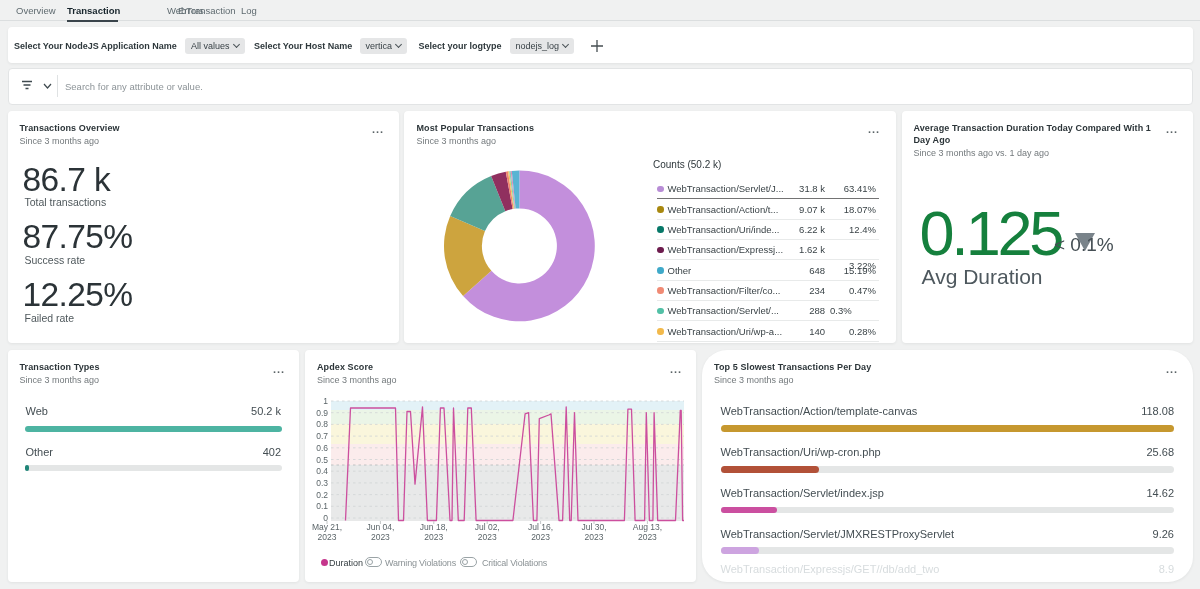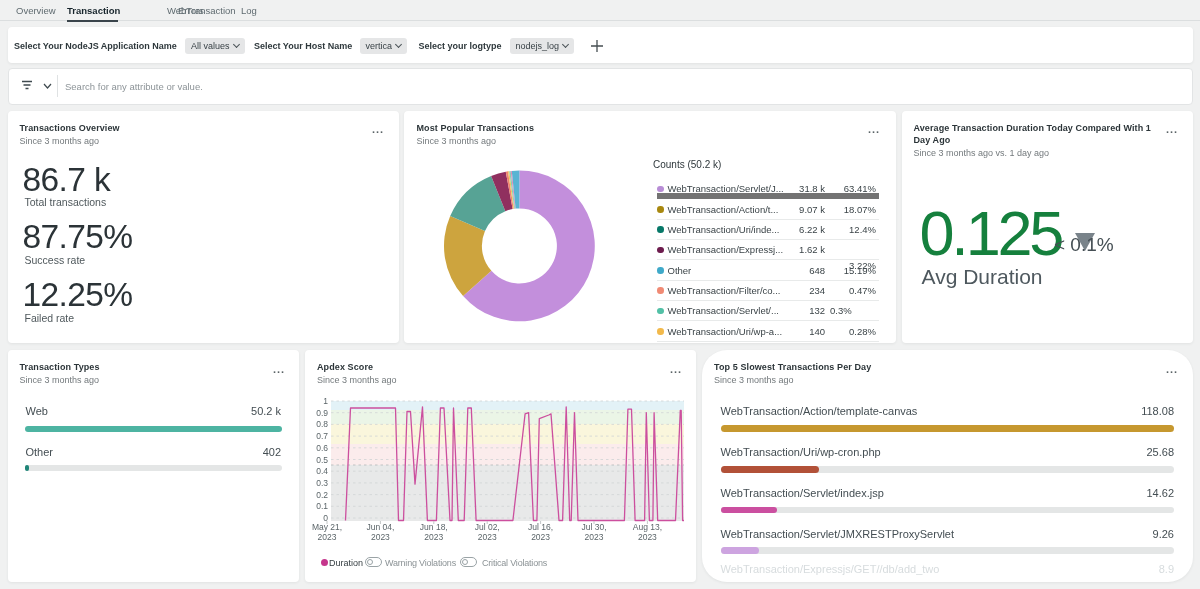--- a/index.html
+++ b/index.html
@@ -75,40 +75,40 @@
   <path d="M491.14 175.50 A75.4 75.4 0 0 1 505.76 171.24 L512.62 208.52 A37.5 37.5 0 0 0 505.35 210.63 Z" fill="#90305f"></path>
   <path d="M505.76 171.24 A75.4 75.4 0 0 1 507.96 170.87 L513.71 208.33 A37.5 37.5 0 0 0 512.62 208.52 Z" fill="#ef8570"></path>
   <path d="M507.96 170.87 A75.4 75.4 0 0 1 509.27 170.68 L514.36 208.24 A37.5 37.5 0 0 0 513.71 208.33 Z" fill="#eec95e"></path>
   <path d="M509.27 170.68 A75.4 75.4 0 0 1 510.68 170.51 L515.06 208.15 A37.5 37.5 0 0 0 514.36 208.24 Z" fill="#83ceba"></path>
   <path d="M510.68 170.51 A75.4 75.4 0 0 1 511.78 170.39 L515.61 208.09 A37.5 37.5 0 0 0 515.06 208.15 Z" fill="#e387b6"></path>
   <path d="M511.78 170.39 A75.4 75.4 0 0 1 519.40 170.00 L519.40 207.90 A37.5 37.5 0 0 0 515.61 208.09 Z" fill="#58b4d3"></path>
   </g>
 </svg>
 <div class="abs" style="left:653px;top:159px;font-size:10px;color:#2e373b;">Counts (50.2 k)</div>
 
-<div class="legrow" style="left:657px;top:179.20px;width:222px;height:20.3px;border-bottom:6px solid #737373;line-height:20.3px;overflow:hidden;"><span style="display:inline-block;width:6.5px;height:6.5px;border-radius:50%;background:#b88dd6;margin-right:4px;"></span>WebTransaction/Servlet/J...</div>
+<div class="legrow" style="left:657px;top:179.20px;width:222px;height:20.3px;border-bottom:1px solid #737373;line-height:20.3px;overflow:hidden;"><span style="display:inline-block;width:6.5px;height:6.5px;border-radius:50%;background:#b88dd6;margin-right:4px;"></span>WebTransaction/Servlet/J...</div>
 <div class="legrow" style="left:760px;top:179.20px;width:65px;text-align:right;line-height:20.3px;">31.8 k</div>
 <div class="legrow" style="left:830px;top:179.20px;width:46px;text-align:right;line-height:20.3px;">63.41%</div>
 <div class="legrow" style="left:657px;top:199.53px;width:222px;height:20.3px;border-bottom:1px solid #e8eaea;line-height:20.3px;overflow:hidden;"><span style="display:inline-block;width:6.5px;height:6.5px;border-radius:50%;background:#a8880f;margin-right:4px;"></span>WebTransaction/Action/t...</div>
 <div class="legrow" style="left:760px;top:199.53px;width:65px;text-align:right;line-height:20.3px;">9.07 k</div>
 <div class="legrow" style="left:830px;top:199.53px;width:46px;text-align:right;line-height:20.3px;">18.07%</div>
 <div class="legrow" style="left:657px;top:219.86px;width:222px;height:20.3px;border-bottom:1px solid #e8eaea;line-height:20.3px;overflow:hidden;"><span style="display:inline-block;width:6.5px;height:6.5px;border-radius:50%;background:#077868;margin-right:4px;"></span>WebTransaction/Uri/inde...</div>
 <div class="legrow" style="left:760px;top:219.86px;width:65px;text-align:right;line-height:20.3px;">6.22 k</div>
 <div class="legrow" style="left:830px;top:219.86px;width:46px;text-align:right;line-height:20.3px;">12.4%</div>
 <div class="legrow" style="left:657px;top:240.19px;width:222px;height:20.3px;border-bottom:1px solid #e8eaea;line-height:20.3px;overflow:hidden;"><span style="display:inline-block;width:6.5px;height:6.5px;border-radius:50%;background:#6d1c4e;margin-right:4px;"></span>WebTransaction/Expressj...</div>
 <div class="legrow" style="left:760px;top:240.19px;width:65px;text-align:right;line-height:20.3px;">1.62 k</div>
 <div class="legrow" style="left:830px;top:240.19px;width:46px;text-align:right;line-height:20.3px;margin-top:16px;">3.22%</div>
 <div class="legrow" style="left:657px;top:260.52px;width:222px;height:20.3px;border-bottom:1px solid #e8eaea;line-height:20.3px;overflow:hidden;"><span style="display:inline-block;width:6.5px;height:6.5px;border-radius:50%;background:#3fa9c9;margin-right:4px;"></span>Other</div>
 <div class="legrow" style="left:760px;top:260.52px;width:65px;text-align:right;line-height:20.3px;">648</div>
 <div class="legrow" style="left:830px;top:260.52px;width:46px;text-align:right;line-height:20.3px;">15.19%</div>
 <div class="legrow" style="left:657px;top:280.85px;width:222px;height:20.3px;border-bottom:1px solid #e8eaea;line-height:20.3px;overflow:hidden;"><span style="display:inline-block;width:6.5px;height:6.5px;border-radius:50%;background:#f08a74;margin-right:4px;"></span>WebTransaction/Filter/co...</div>
 <div class="legrow" style="left:760px;top:280.85px;width:65px;text-align:right;line-height:20.3px;">234</div>
 <div class="legrow" style="left:830px;top:280.85px;width:46px;text-align:right;line-height:20.3px;">0.47%</div>
 <div class="legrow" style="left:657px;top:301.18px;width:222px;height:20.3px;border-bottom:1px solid #e8eaea;line-height:20.3px;overflow:hidden;"><span style="display:inline-block;width:6.5px;height:6.5px;border-radius:50%;background:#52c0a6;margin-right:4px;"></span>WebTransaction/Servlet/...</div>
-<div class="legrow" style="left:760px;top:301.18px;width:65px;text-align:right;line-height:20.3px;">132</div>
+<div class="legrow" style="left:760px;top:301.18px;width:65px;text-align:right;line-height:20.3px;">288</div>
 <div class="legrow" style="left:830px;top:301.18px;width:46px;line-height:20.3px;">0.3%</div>
 <div class="legrow" style="left:657px;top:321.51px;width:222px;height:20.3px;border-bottom:1px solid #e8eaea;line-height:20.3px;overflow:hidden;"><span style="display:inline-block;width:6.5px;height:6.5px;border-radius:50%;background:#f2b94b;margin-right:4px;"></span>WebTransaction/Uri/wp-a...</div>
 <div class="legrow" style="left:760px;top:321.51px;width:65px;text-align:right;line-height:20.3px;">140</div>
 <div class="legrow" style="left:830px;top:321.51px;width:46px;text-align:right;line-height:20.3px;">0.28%</div>
 
 <div class="card" style="left:901.5px;top:110.5px;width:291px;height:232.5px;"></div>
 <div class="ctitle" style="left:913.5px;top:123px;width:250px;">Average Transaction Duration Today Compared With 1 Day Ago</div>
 <div class="csub" style="left:913.5px;top:147.5px;">Since 3 months ago vs. 1 day ago</div>
 <div class="dots" style="left:1166px;top:128px;">...</div>
 <div class="abs" style="left:919.5px;top:210px;font-size:63px;letter-spacing:-3.2px;color:#15803d;line-height:46px;">0.125</div>

